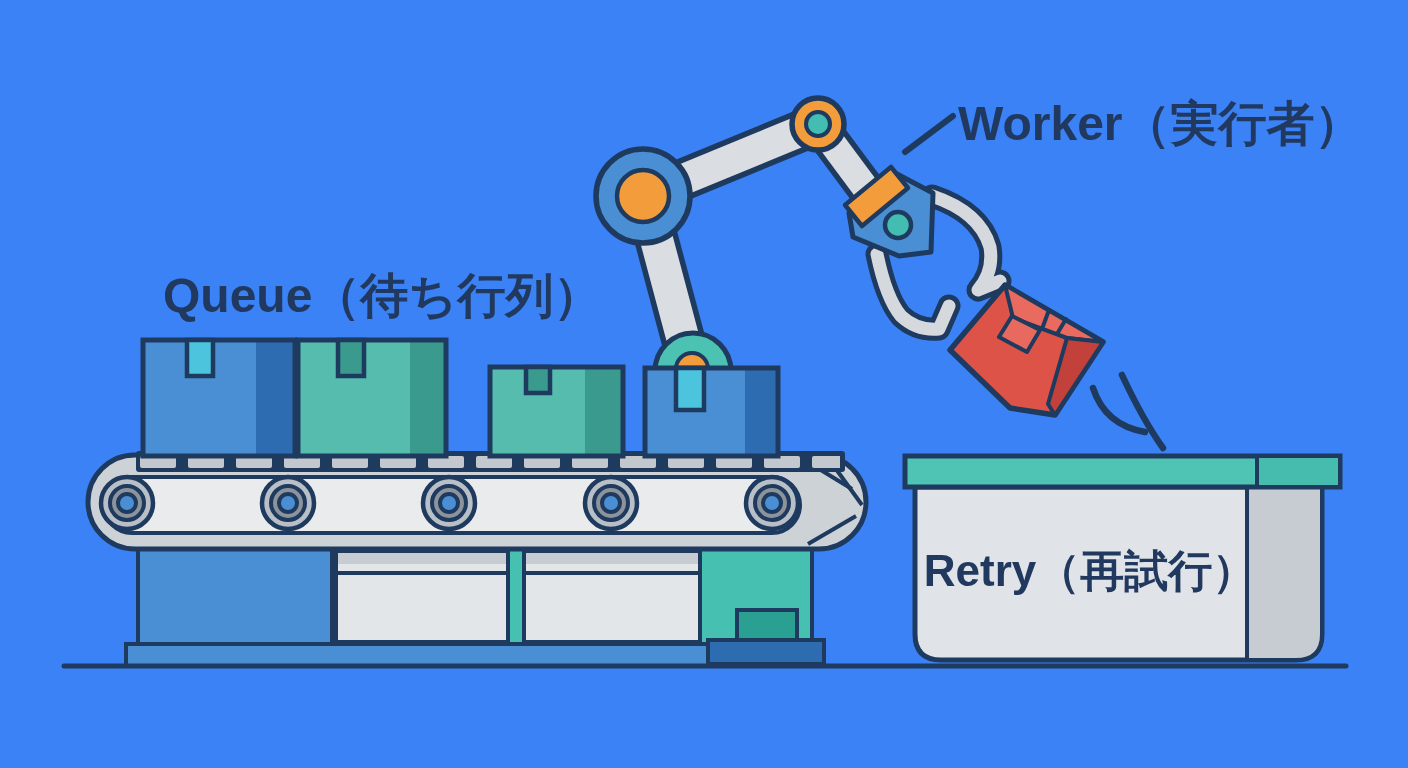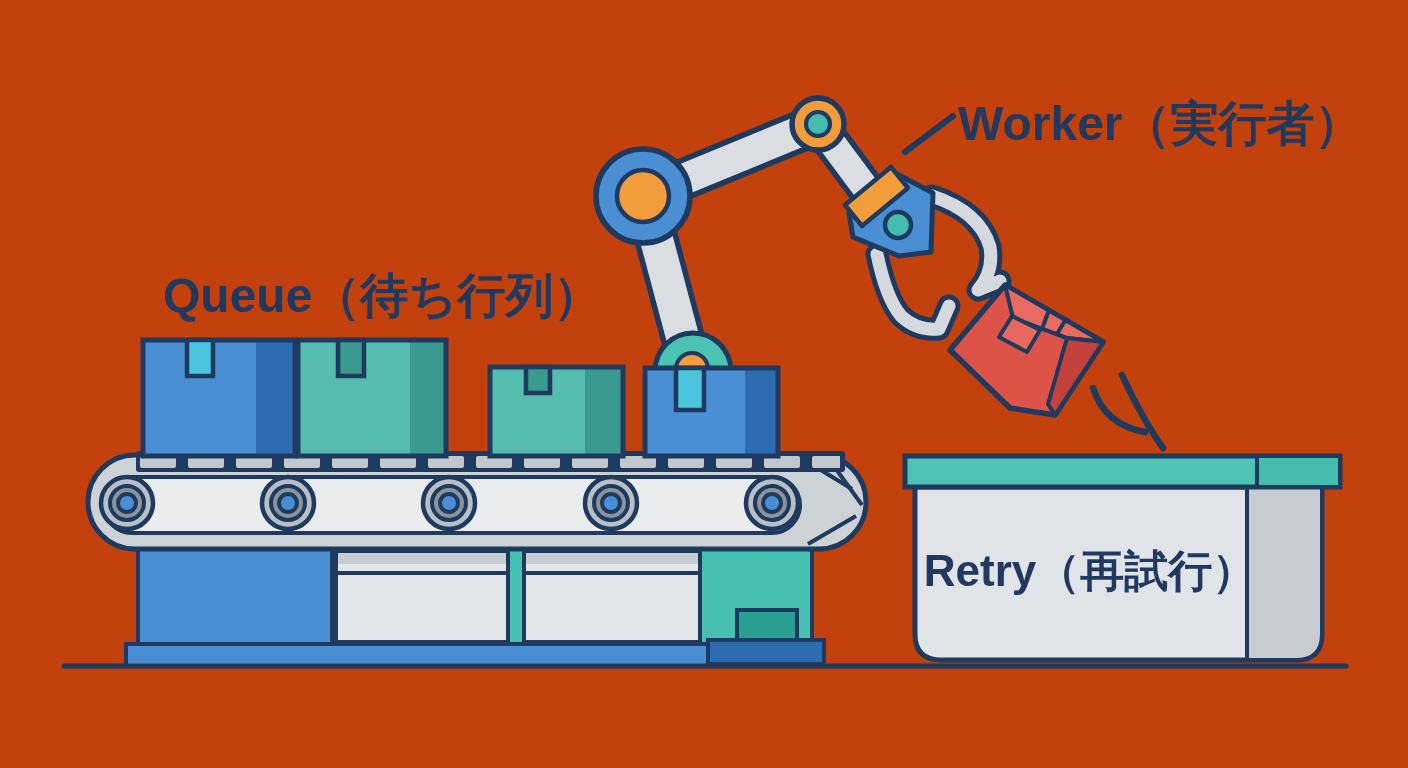--- a/index.html
+++ b/index.html
@@ -1,16 +1,16 @@
 <!DOCTYPE html>
 <html><head>
 <meta charset="utf-8">
 <style>
   html,body{margin:0;padding:0;background:#fbfaf5;}
-  .stage{position:relative;width:1408px;height:768px;background:#c2410c;overflow:hidden;
+  .stage{position:relative;width:1408px;height:768px;background:#3b82f6;overflow:hidden;
          font-family:"Liberation Sans",sans-serif;}
   svg{display:block;}
   .outline{stroke:#1e3a5f;}
   .lbl{font-family:"Liberation Sans",sans-serif;font-weight:700;font-size:48px;fill:#21395f;}
   .lbl-sm{font-family:"Liberation Sans",sans-serif;font-weight:700;font-size:44px;fill:#21395f;}
 </style>
 </head>
 <body>
 
 <div class="stage">

